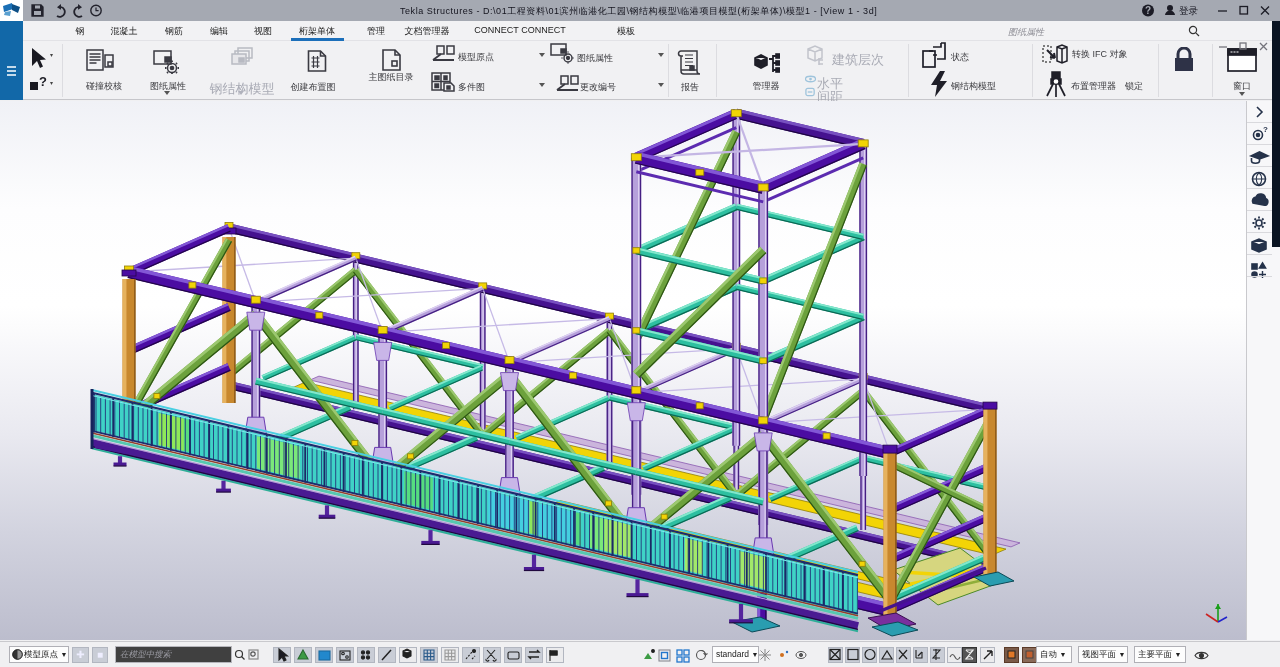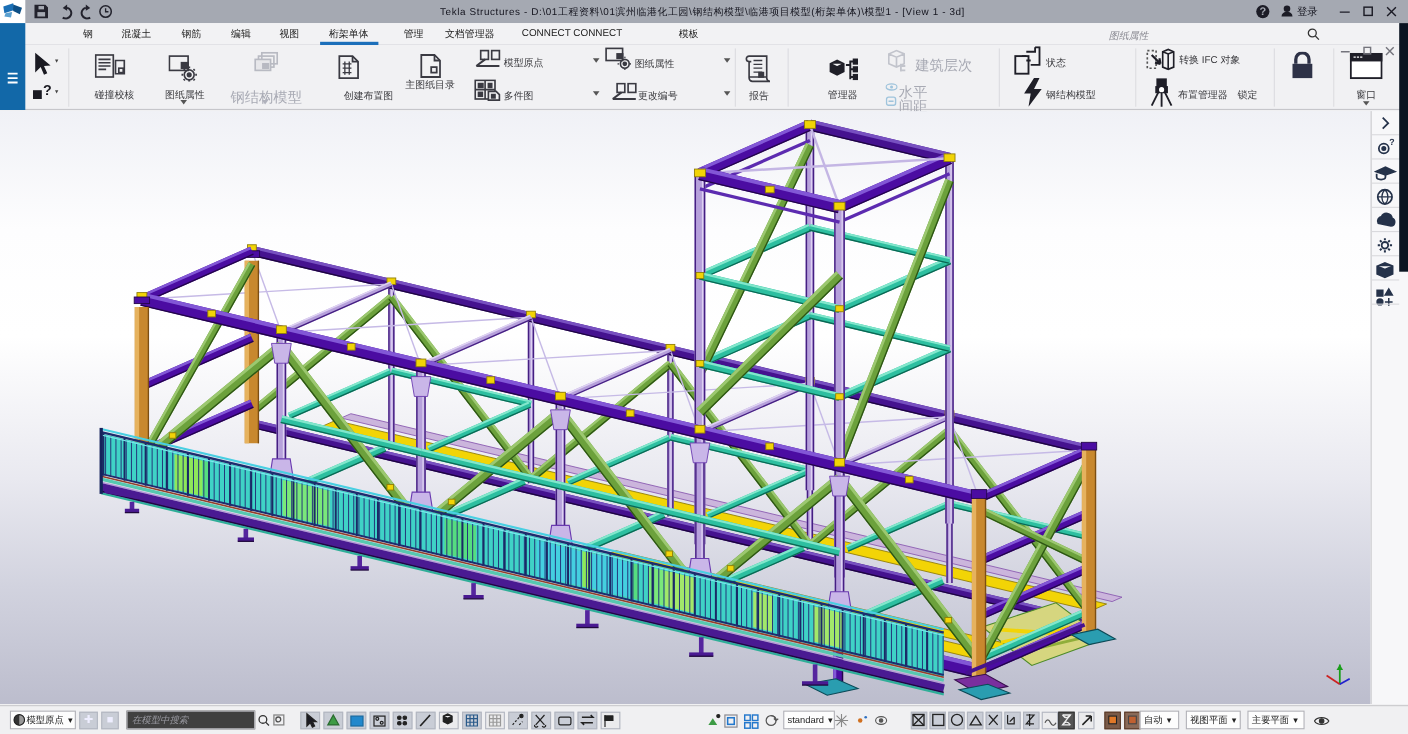--- a/index.html
+++ b/index.html
@@ -115,21 +115,21 @@
     <rect x="2" y="8" width="14" height="10" fill="#e7e7ea"></rect>
     <rect x="9" y="12" width="5" height="4" fill="#b8bac2"></rect>
   </svg>
 <div class="rlabg" style="left:242px;top:80px;transform:translateX(-50%)">钢结构模型</div>
 <div class="darg" style="left:238px;top:91px"></div>
 <svg class="abs" style="left:305px;top:49px" width="25" height="24" viewBox="0 0 24 24" fill="none" stroke="#3a3a42" stroke-width="1.6">
     <path d="M3 2 h12 l5 5 v15 h-17 z"></path>
     <path d="M15 2 v5 h5"></path>
     <path d="M6 9 h8 M6 13 h8 M6 17 h8 M8 7 v12 M12 7 v12" stroke-width="1.2"></path>
   </svg>
-<div class="rlab" style="left:335px;top:81px;transform:translateX(-50%)">创建布置图</div>
+<div class="rlab" style="left:313px;top:81px;transform:translateX(-50%)">创建布置图</div>
 <svg class="abs" style="left:380px;top:48px" width="24" height="24" viewBox="0 0 24 24" fill="none" stroke="#3a3a42" stroke-width="1.6">
     <path d="M3 2 h12 l5 5 v15 h-17 z"></path>
     <path d="M15 2 v5 h5"></path>
     <rect x="12" y="13" width="5" height="5"></rect>
   </svg>
 <div class="rlab" style="left:391px;top:71px;transform:translateX(-50%)">主图纸目录</div>
 <svg class="abs" style="left:431px;top:44px" width="26" height="20" viewBox="0 0 26 20" fill="none" stroke="#3a3a42" stroke-width="1.5">
     <rect x="6" y="2" width="7" height="8"></rect>
     <rect x="16" y="2" width="7" height="8"></rect>
     <path d="M2 16 L10 10 M2 16 h21" stroke-width="1.8"></path>

